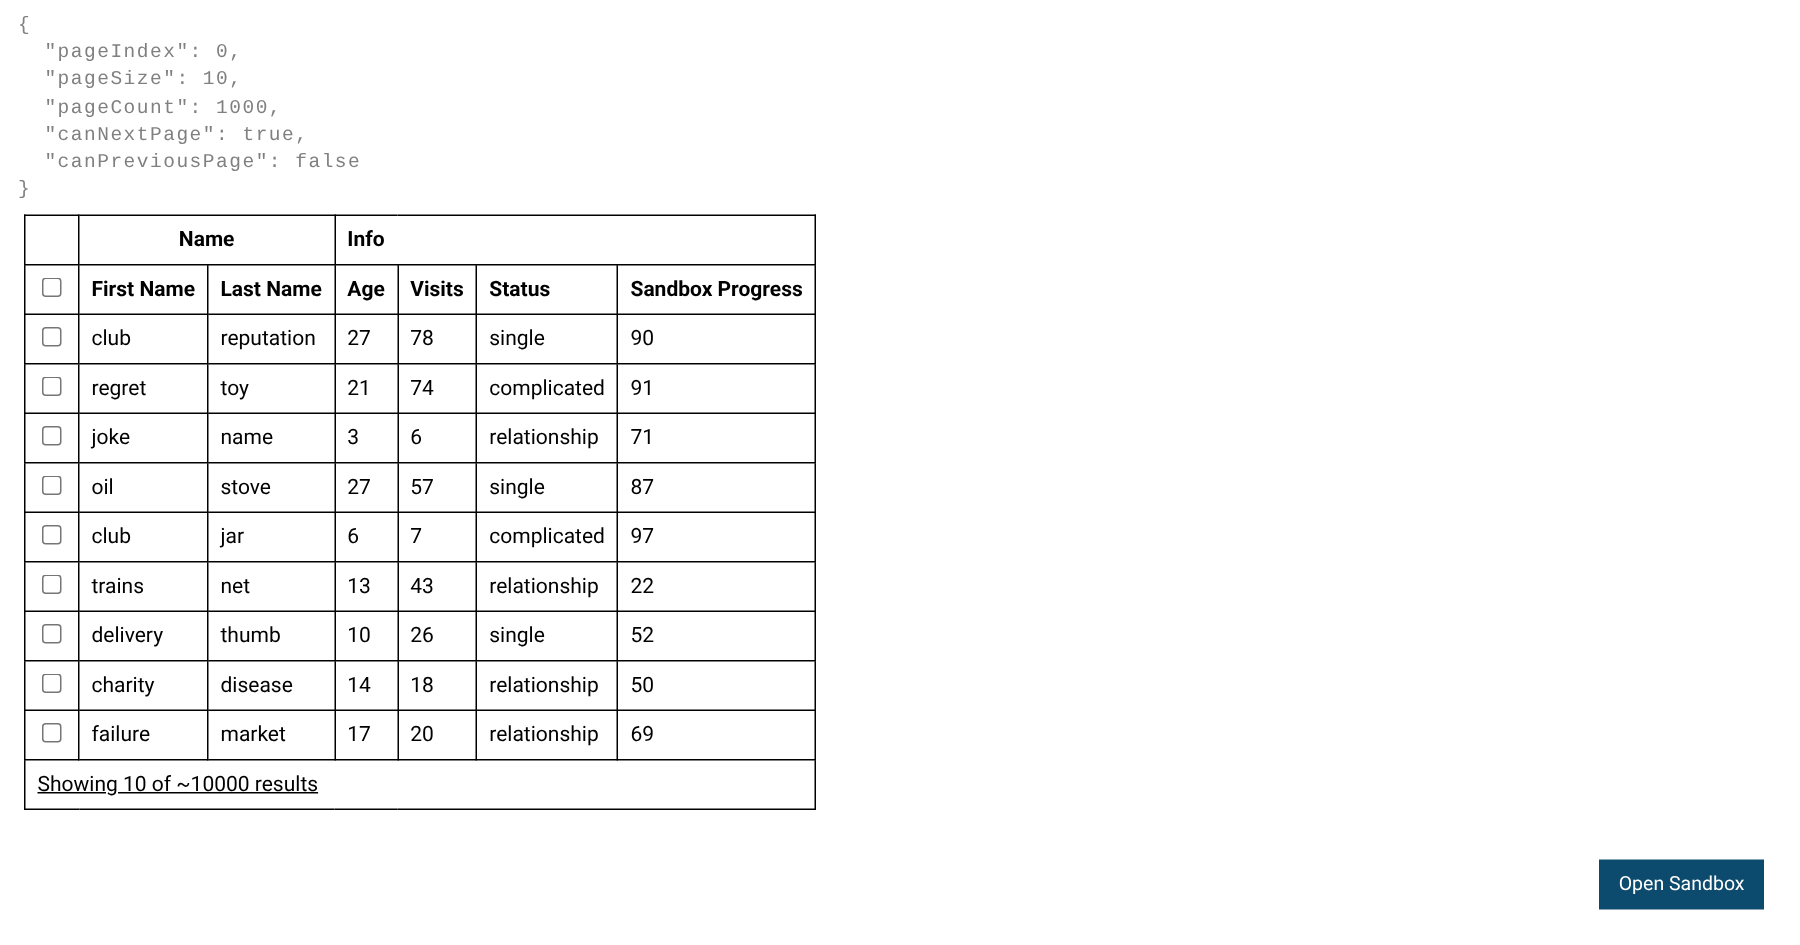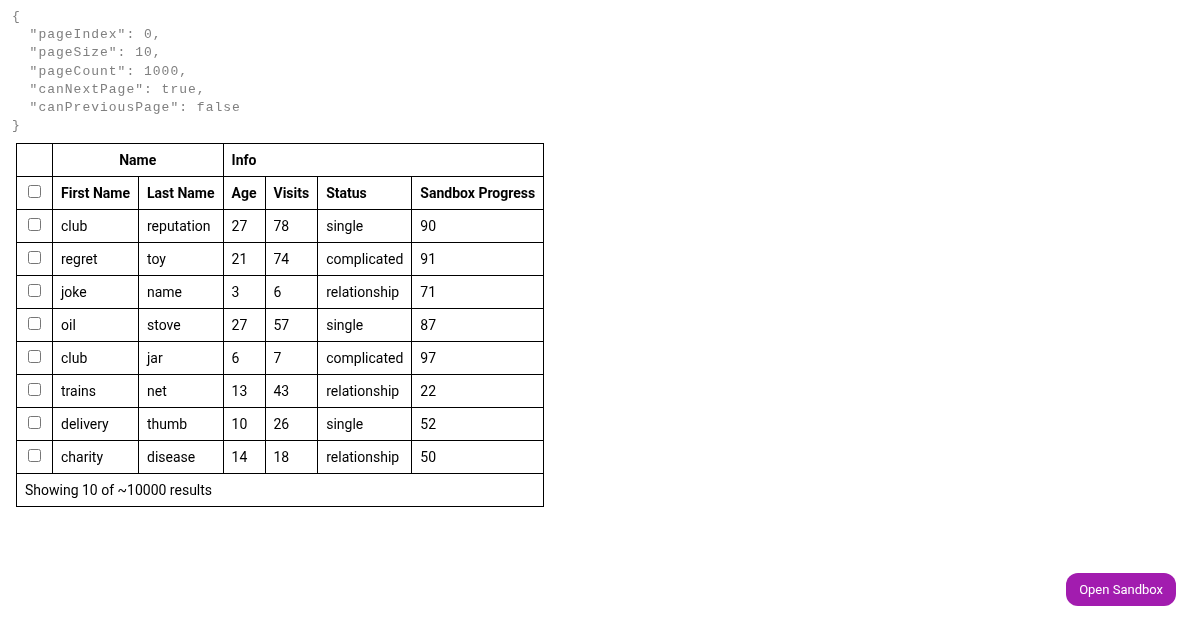--- a/index.html
+++ b/index.html
@@ -44,38 +44,39 @@
       padding: 6px;
     }
     input[type="checkbox"] {
       width: 13px;
       height: 13px;
       margin: 0;
     }
     .results-row td {
       border-top: none;
       padding: 8px;
+      text-decoration: underline;
     }
     .group-header-first {
       text-align: center;
     }
     .group-header-name {
       text-align: center;
     }
     .group-header-info {
       text-align: left;
     }
     .open-sandbox {
       position: fixed;
       right: 24px;
       bottom: 24px;
-      background: #a21caf;
+      background: #0c4a6e;
       color: #fff;
       border: none;
-      border-radius: 12px;
+      border-radius: 0;
       padding: 9px 13px;
       font-size: 13px;
       cursor: pointer;
       font-family: inherit;
     }
   </style>
 </head>
 <body>
 
 <div class="debug-json">{
@@ -172,20 +173,29 @@
         </tr>
         <tr>
           <td class="checkbox-cell"><input type="checkbox" style=""></td>
           <td>charity</td>
           <td>disease</td>
           <td>14</td>
           <td>18</td>
           <td>relationship</td>
           <td>50</td>
         </tr>
+        <tr>
+          <td class="checkbox-cell"><input type="checkbox" style=""></td>
+          <td>failure</td>
+          <td>market</td>
+          <td>17</td>
+          <td>20</td>
+          <td>relationship</td>
+          <td>69</td>
+        </tr>
       </tbody>
     <tfoot>
       <tr class="results-row">
         <td colspan="7">Showing 10 of ~10000 results</td>
       </tr>
     </tfoot>
   </table>
 </div>
 
 <button class="open-sandbox">Open Sandbox</button>

